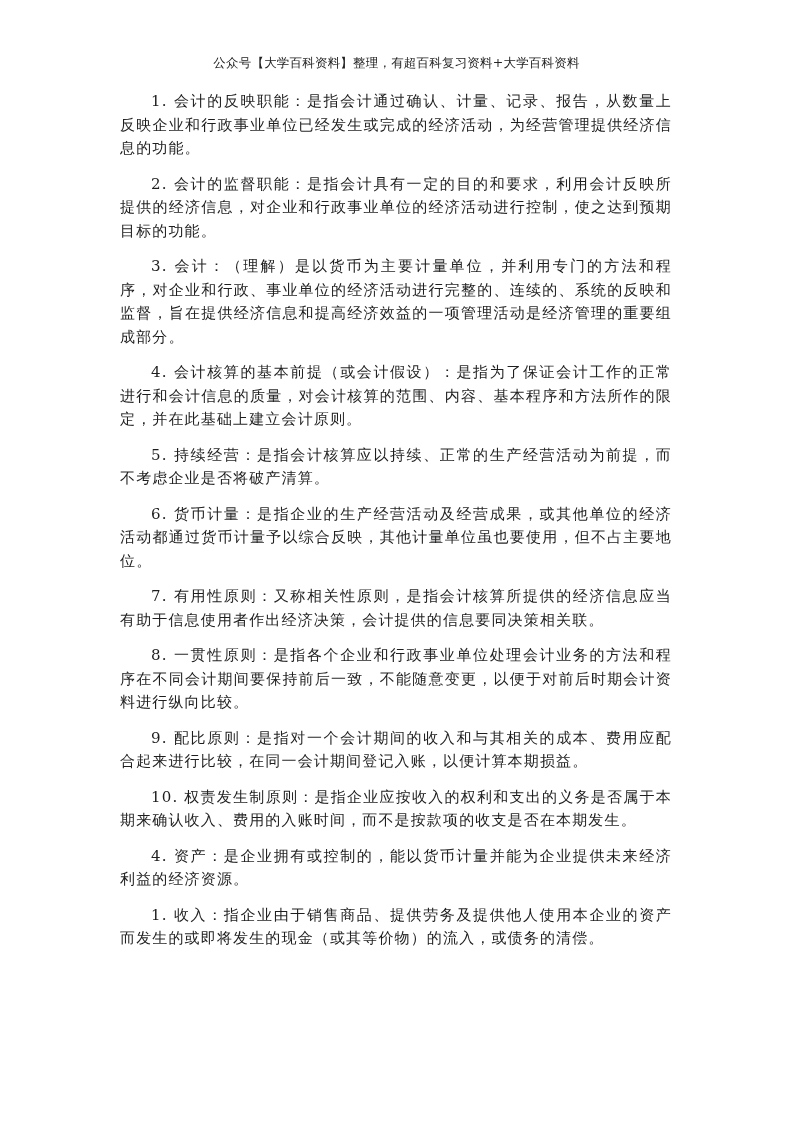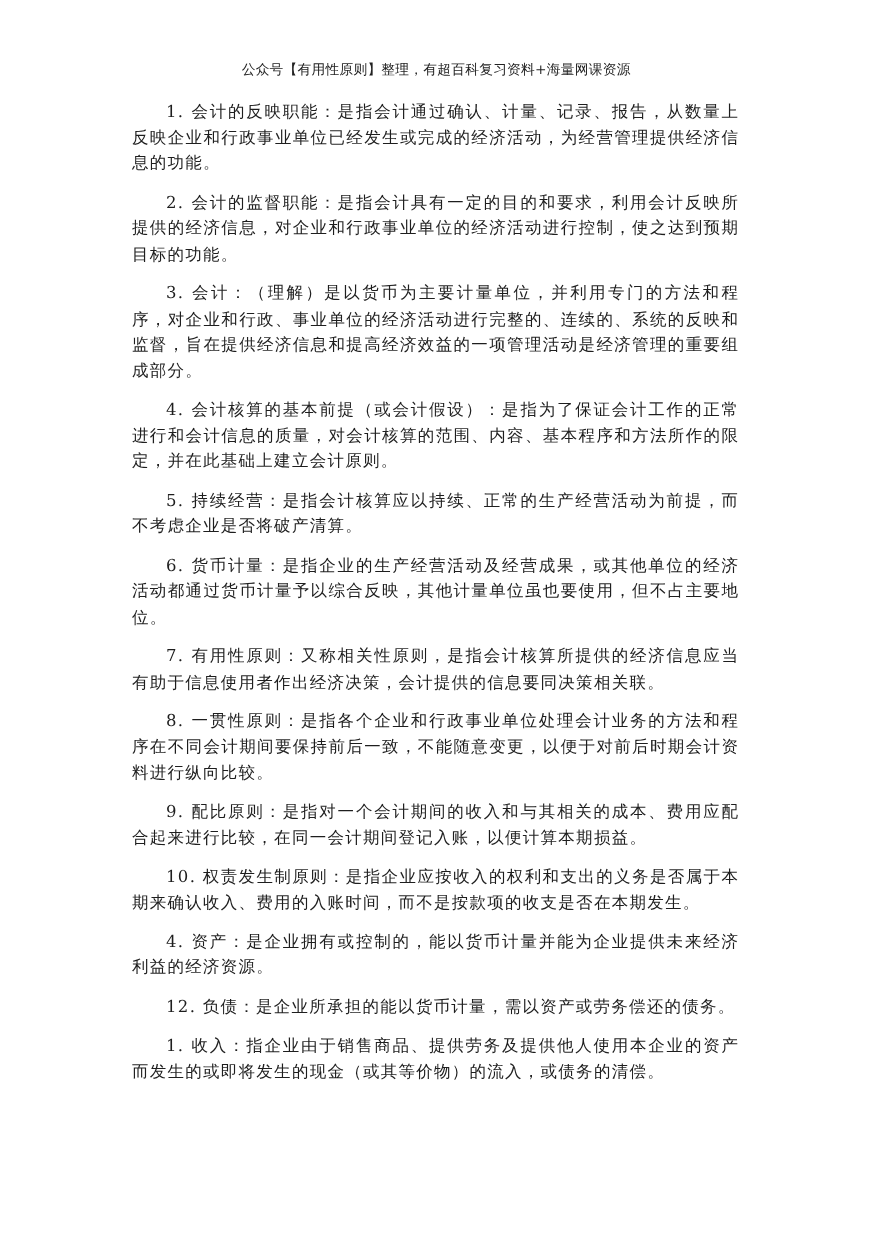--- a/index.html
+++ b/index.html
@@ -39,29 +39,28 @@
       text-indent: 31px;
       text-align: justify;
       text-justify: inter-character;
       letter-spacing: 1.15px;
       color: #1e1e1e;
     }
   </style>
 </head>
 <body>
 
-<div class="page-header">公众号【有用性原则】整理，有超百科复习资料+海量网课资源</div>
+<div class="page-header">公众号【大学百科资料】整理，有超百科复习资料+大学百科资料</div>
 
 <div class="content">
   <p class="para">1. 会计的反映职能：是指会计通过确认、计量、记录、报告，从数量上反映企业和行政事业单位已经发生或完成的经济活动，为经营管理提供经济信息的功能。</p>
   <p class="para">2. 会计的监督职能：是指会计具有一定的目的和要求，利用会计反映所提供的经济信息，对企业和行政事业单位的经济活动进行控制，使之达到预期目标的功能。</p>
   <p class="para">3. 会计：（理解）是以货币为主要计量单位，并利用专门的方法和程序，对企业和行政、事业单位的经济活动进行完整的、连续的、系统的反映和监督，旨在提供经济信息和提高经济效益的一项管理活动是经济管理的重要组成部分。</p>
   <p class="para">4. 会计核算的基本前提（或会计假设）：是指为了保证会计工作的正常进行和会计信息的质量，对会计核算的范围、内容、基本程序和方法所作的限定，并在此基础上建立会计原则。</p>
   <p class="para">5. 持续经营：是指会计核算应以持续、正常的生产经营活动为前提，而不考虑企业是否将破产清算。</p>
   <p class="para">6. 货币计量：是指企业的生产经营活动及经营成果，或其他单位的经济活动都通过货币计量予以综合反映，其他计量单位虽也要使用，但不占主要地位。</p>
   <p class="para">7. 有用性原则：又称相关性原则，是指会计核算所提供的经济信息应当有助于信息使用者作出经济决策，会计提供的信息要同决策相关联。</p>
   <p class="para">8. 一贯性原则：是指各个企业和行政事业单位处理会计业务的方法和程序在不同会计期间要保持前后一致，不能随意变更，以便于对前后时期会计资料进行纵向比较。</p>
   <p class="para">9. 配比原则：是指对一个会计期间的收入和与其相关的成本、费用应配合起来进行比较，在同一会计期间登记入账，以便计算本期损益。</p>
   <p class="para">10. 权责发生制原则：是指企业应按收入的权利和支出的义务是否属于本期来确认收入、费用的入账时间，而不是按款项的收支是否在本期发生。</p>
   <p class="para">4. 资产：是企业拥有或控制的，能以货币计量并能为企业提供未来经济利益的经济资源。</p>
-  <p class="para">12. 负债：是企业所承担的能以货币计量，需以资产或劳务偿还的债务。</p>
   <p class="para">1. 收入：指企业由于销售商品、提供劳务及提供他人使用本企业的资产而发生的或即将发生的现金（或其等价物）的流入，或债务的清偿。</p>
 </div>
 
 </body></html>

